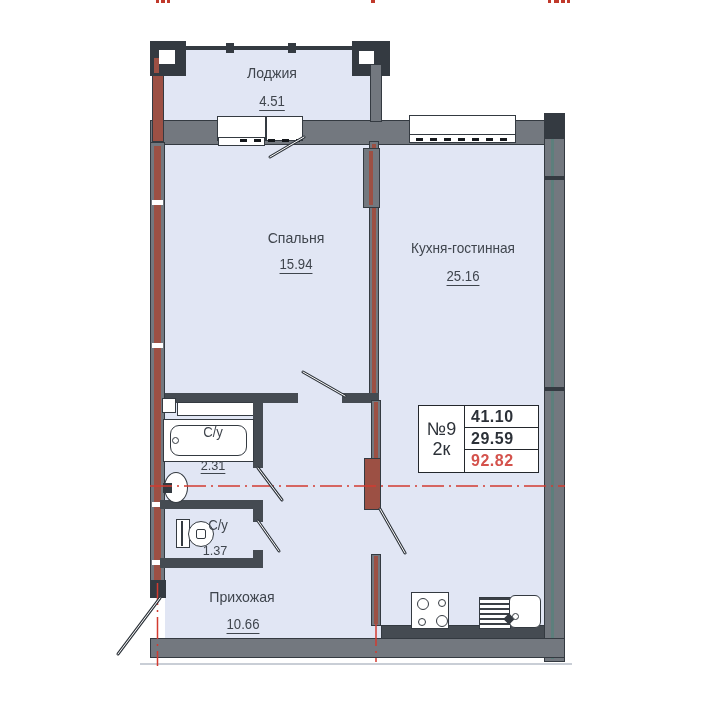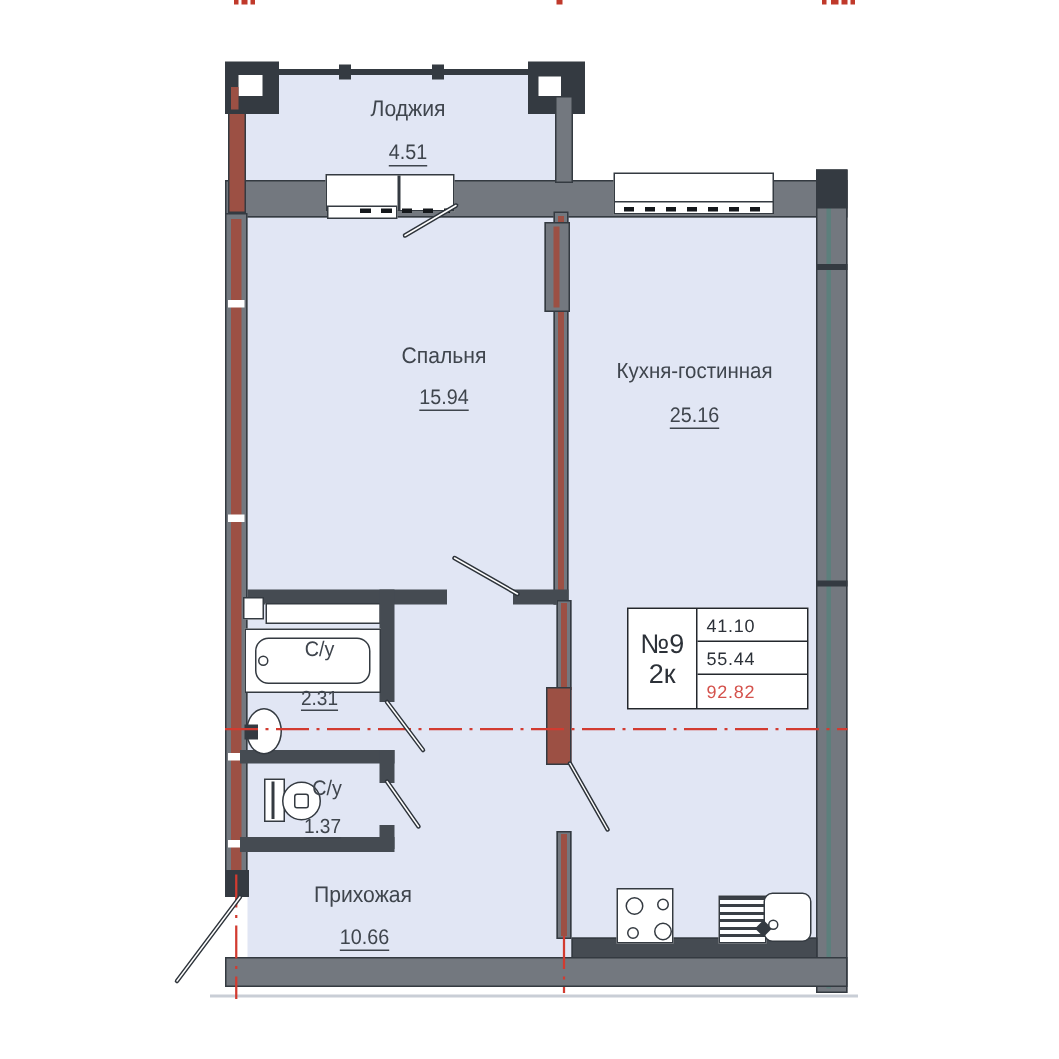--- a/index.html
+++ b/index.html
@@ -39,22 +39,22 @@
   #info-table{
     position:absolute;left:418px;top:405px;width:121px;height:68px;background:#fff;
     border:1.5px solid #23272c;box-sizing:border-box;display:grid;
     grid-template-columns:46px 1fr;grid-template-rows:1fr 1fr 1fr;
   }
   #info-table .id-cell{
     grid-row:1/4;border-right:1.5px solid #23272c;display:flex;flex-direction:column;
     align-items:center;justify-content:center;font-size:18px;line-height:20px;color:#2c3138;
   }
   #info-table .num-cell{
-    border-bottom:1.5px solid #23272c;font-size:12px;display:flex;align-items:center;
-    padding-left:6px;color:#2c3138;letter-spacing:.5px;
+    border-bottom:1.5px solid #23272c;font-size:16px;display:flex;align-items:center;
+    padding-left:6px;color:#2c3138;letter-spacing:.5px;font-weight:bold;
   }
   #info-table .num-cell.last{border-bottom:none;color:var(--total_red);}
   svg.overlay{position:absolute;left:0;top:0;pointer-events:none;}
   .circle{border:1.5px solid var(--wall_dark);border-radius:50%;background:#fff;box-sizing:border-box;position:absolute;}
 </style>
 </head>
 <body>
 
 <div id="plan">
 
@@ -154,21 +154,21 @@
   <div class="abs" style="left:509px;top:595px;width:32px;height:33px;background:#fff;border:1.5px solid var(--wall_dark);border-radius:6px;box-sizing:border-box;"></div>
   <div class="abs solid-dark" style="left:505px;top:615px;width:8px;height:8px;transform:rotate(45deg);"></div>
   <div class="circle" style="left:512px;top:613px;width:7px;height:7px;"></div>
 
   <div id="info-table">
     <div class="id-cell">
       <span>№9</span>
       <span>2к</span>
     </div>
     <div class="num-cell">41.10</div>
-    <div class="num-cell">55.44</div>
+    <div class="num-cell">29.59</div>
     <div class="num-cell last">92.82</div>
   </div>
 
   <div class="lbl room-name" style="left:272px;top:64px;">Лоджия</div>
   <div class="lbl room-area" style="left:272px;top:93px;">4.51</div>
 
   <div class="lbl room-name" style="left:296px;top:229px;">Спальня</div>
   <div class="lbl room-area" style="left:296px;top:256px;">15.94</div>
 
   <div class="lbl room-name" style="left:463px;top:240px;font-size:14.5px;">Кухня-гостинная</div>

